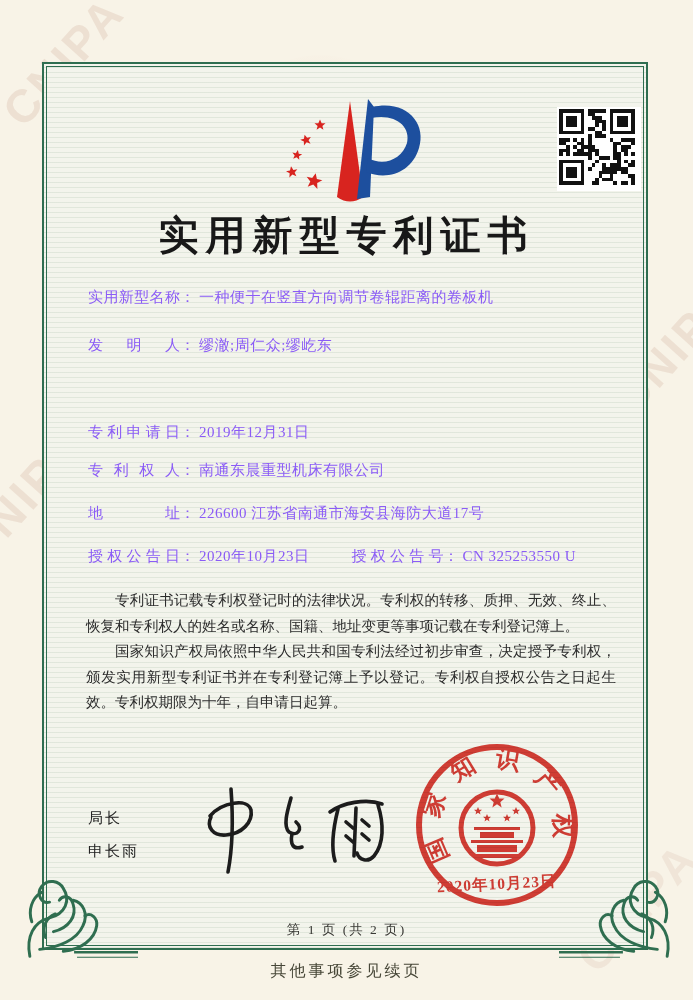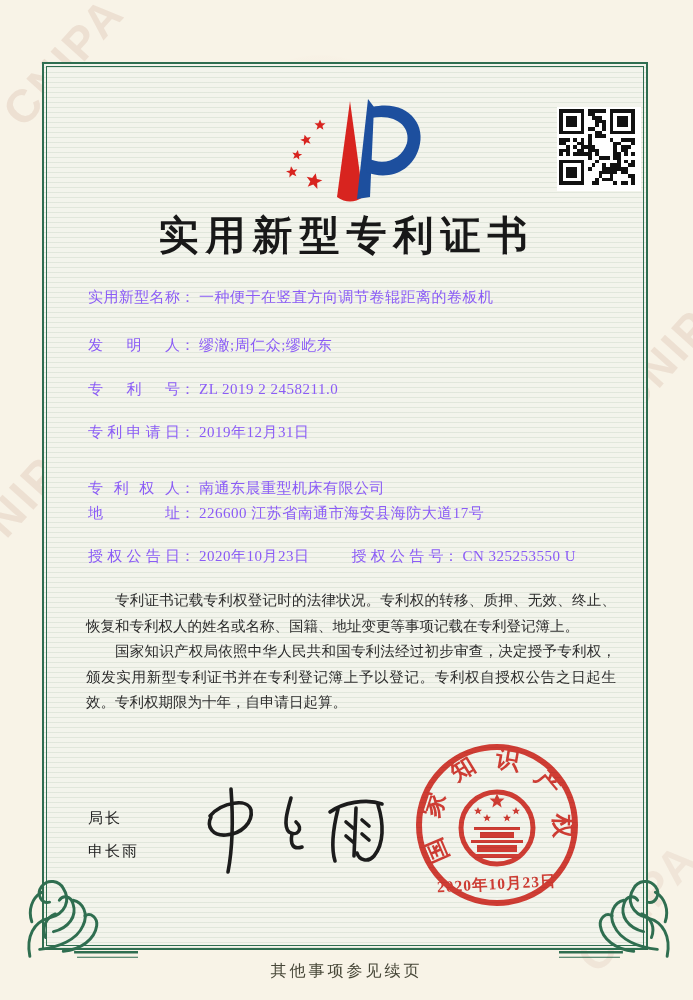--- a/index.html
+++ b/index.html
@@ -245,27 +245,24 @@
       </svg></div>
 
   <div class="title">实用新型专利证书</div>
 
   <div class="frow" style="top:288px;">
     <span class="flabel">实用新型名称</span><span class="colon">：</span><span class="fval">一种便于在竖直方向调节卷辊距离的卷板机</span>
   </div>
   <div class="frow" style="top:336px;">
     <span class="flabel">发明人</span><span class="colon">：</span><span class="fval">缪澈;周仁众;缪屹东</span>
   </div>
-  <div class="frow" style="top:380px;">
-    <span class="flabel">专利号</span><span class="colon">：</span><span class="fval">ZL 2019 2 2458211.0</span>
-  </div>
   <div class="frow" style="top:423px;font-family:Liberation Serif, serif;">
     <span class="flabel">专利申请日</span><span class="colon">：</span><span class="fval">2019年12月31日</span>
   </div>
-  <div class="frow" style="top:479px;">
+  <div class="frow" style="top:461px;">
     <span class="flabel">专利权人</span><span class="colon">：</span><span class="fval">南通东晨重型机床有限公司</span>
   </div>
   <div class="frow" style="top:504px;">
     <span class="flabel">地址</span><span class="colon">：</span><span class="fval">226600 江苏省南通市海安县海防大道17号</span>
   </div>
   <div class="frow" style="top:547px;">
     <span class="flabel">授权公告日</span><span class="colon">：</span><span class="fval">2020年10月23日</span><span class="flabel grant2">授权公告号</span><span class="colon">：</span><span class="fval">CN 325253550 U</span>
   </div>
 
   <div class="paras">
@@ -312,15 +309,16 @@
           <rect x="70" y="94" width="34" height="6"></rect>
           <rect x="61" y="102" width="52" height="3"></rect>
           <rect x="67" y="107" width="40" height="7"></rect>
           <rect x="63" y="116" width="48" height="4"></rect>
         </g>
         <text x="87" y="151" text-anchor="middle" font-size="15.5" font-weight="bold" fill="#d6251d" letter-spacing="1" transform="rotate(-3 87 151)" font-family="'Liberation Serif',serif">2020年10月23日</text>
       </g>
     </svg>
   </div>
 
+  <div class="footer-page">第 1 页 (共 2 页)</div>
   <div class="footer-note">其他事项参见续页</div>
 
 </div>
 
 </body></html>

